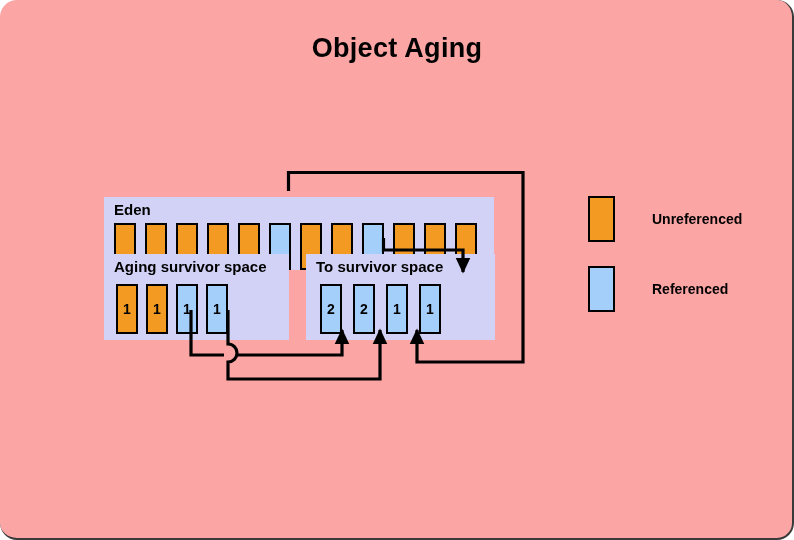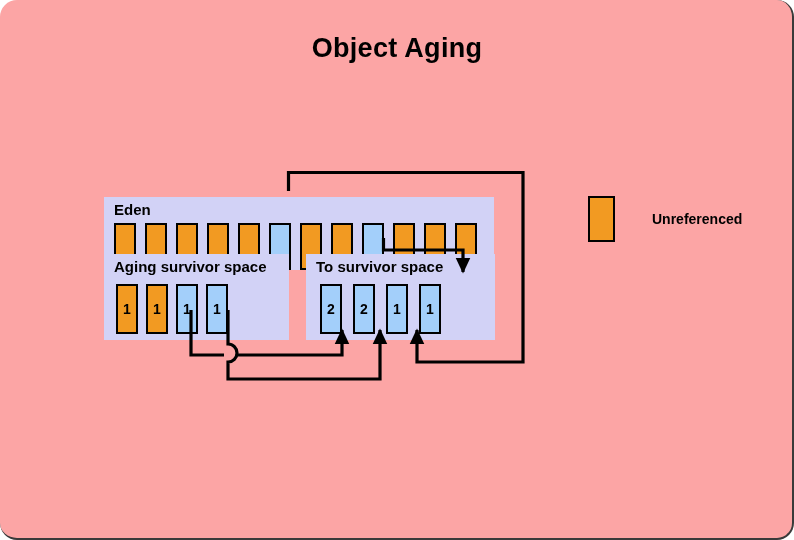--- a/index.html
+++ b/index.html
@@ -184,20 +184,24 @@
         <div class="block blue">1</div>
         <div class="block blue">1</div>
       </div>
   </div>
 
   <div id="legend">
       <div class="legend-row">
         <div class="legend-swatch orange"></div>
         <div class="legend-text">Unreferenced</div>
       </div>
+      <div class="legend-row">
+        <div class="legend-swatch blue"></div>
+        <div class="legend-text">Referenced</div>
+      </div>
     </div>
 
   <svg id="connectors" viewBox="0 0 794 540" width="794" height="540" xmlns="http://www.w3.org/2000/svg">
     <defs>
       <marker id="arrow" viewBox="0 0 10 10" refX="8.5" refY="5" markerWidth="5.2" markerHeight="5.2" orient="auto-start-reverse">
         <path d="M 0 0.6 L 9.4 5 L 0 9.4 z" fill="#000000"></path>
       </marker>
     </defs>
 
     <g fill="none" stroke="#000000" stroke-width="3.2" stroke-linecap="butt" stroke-linejoin="miter">

